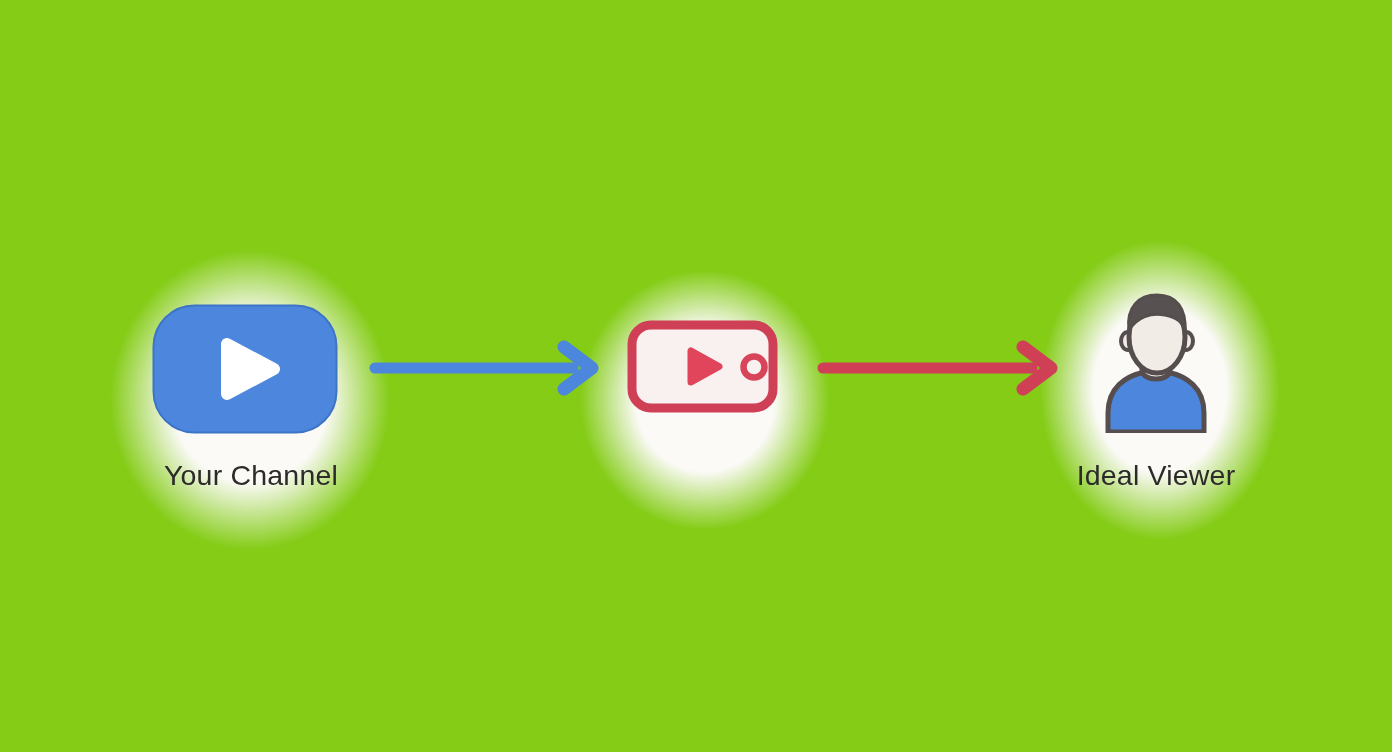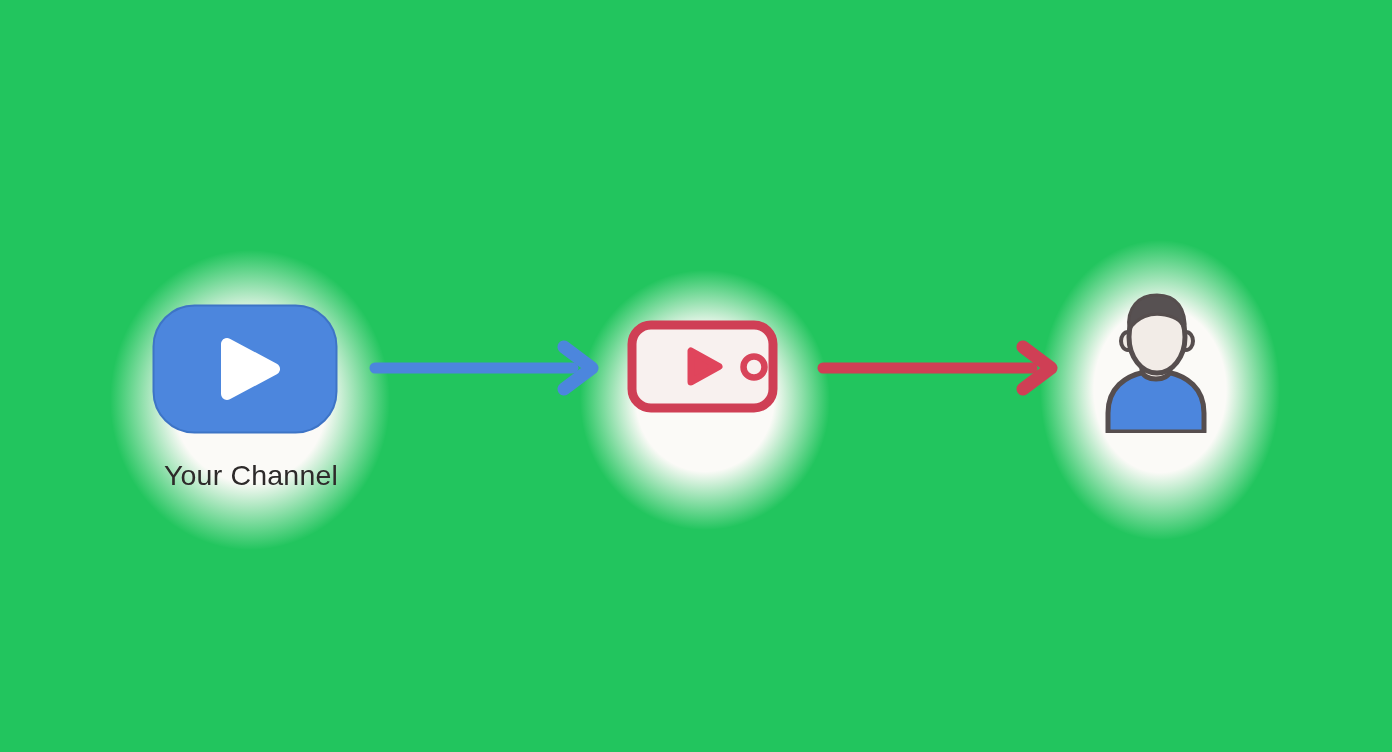--- a/index.html
+++ b/index.html
@@ -6,21 +6,21 @@
   html, body { width: 100%; height: 100%; }
   body {
     font-family: "Liberation Sans", "DejaVu Sans", sans-serif;
     background: #ffffff;
     overflow: hidden;
   }
   .canvas {
     position: relative;
     width: 1392px;
     height: 752px;
-    background: #22c55e;
+    background: #84cc16;
   }
   
   .node-glow {
     position: absolute;
     border-radius: 50%;
     background: radial-gradient(closest-side, #fbfaf7 55%, rgba(251,250,247,0));
     pointer-events: none;
   }
   .icon-wrap { position: absolute; }
   .icon-wrap svg { display: block; }
@@ -84,14 +84,15 @@
       <ellipse cx="28" cy="75" rx="7" ry="9" fill="#f2ece7" stroke="#564e4e" stroke-width="4"></ellipse>
       <ellipse cx="86" cy="75" rx="7" ry="9" fill="#f2ece7" stroke="#564e4e" stroke-width="4"></ellipse>
 
       <ellipse cx="57" cy="71" rx="28" ry="36" fill="#f2ece7" stroke="#564e4e" stroke-width="5"></ellipse>
 
       <path d="M29,64 C26,41 39,29 57,29 C76,29 87,42 85,67 C84,57 77,51 65,49 C51,46 37,51 29,64 Z" fill="#575152" stroke="#564e4e" stroke-width="3" stroke-linejoin="round"></path>
     </svg>
   </div>
 
   <div class="node-label" style="left:251px;">Your Channel</div>
+  <div class="node-label" style="left:1156px;">Ideal Viewer</div>
 
 </div>
 
 </body></html>

